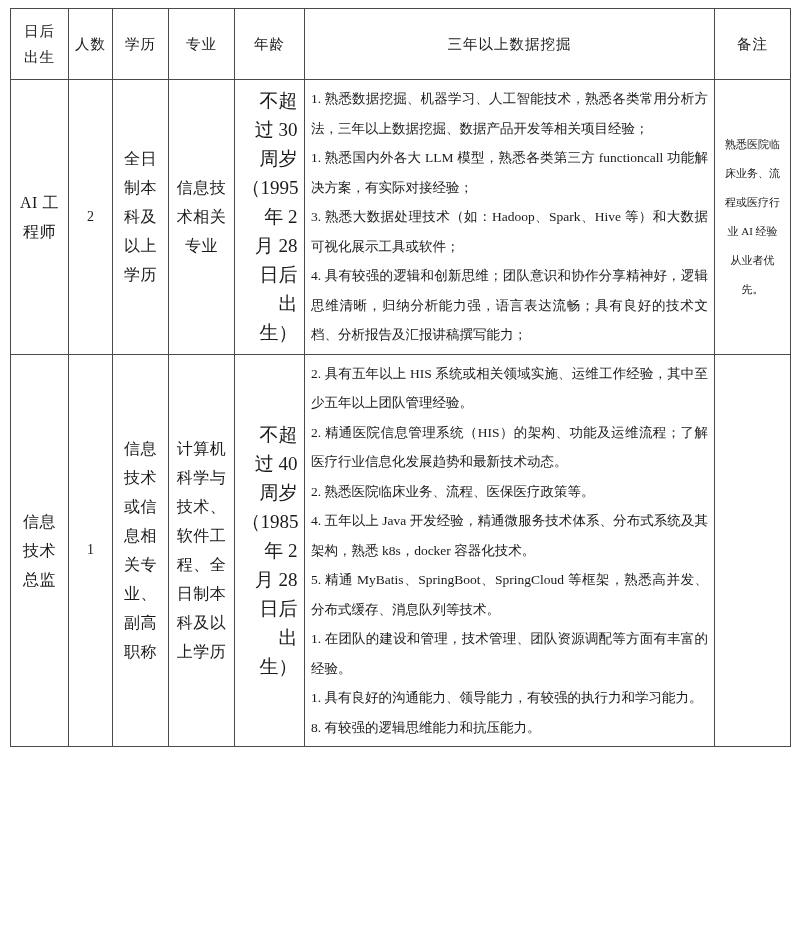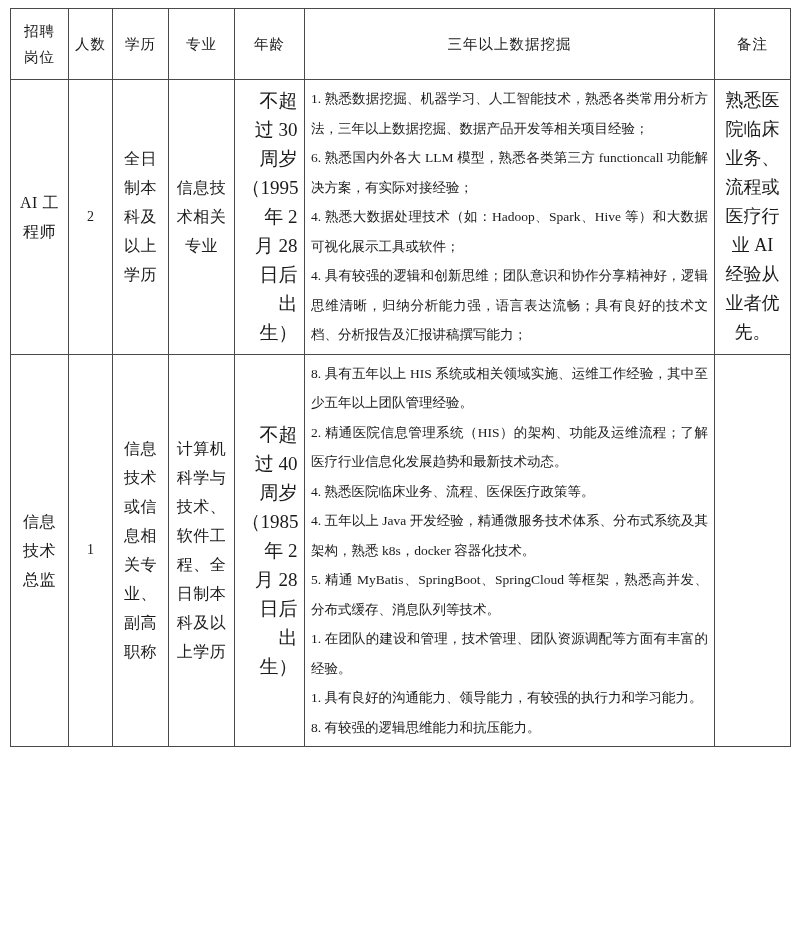--- a/index.html
+++ b/index.html
@@ -64,21 +64,21 @@
     text-align: center;
     font-size: 14px;
   }
   td.age {
     text-align: right;
     font-size: 19px;
     line-height: 29px;
   }
   td.note {
     text-align: center;
-    font-size: 18px;
+    font-size: 11px;
     line-height: 29px;
   }
   td.req {
     text-align: left;
     font-size: 13.5px;
     line-height: 29.5px;
     padding: 6px 8px 6px 8px;
   }
   td.req p {
     margin: 0;
@@ -115,21 +115,21 @@
       <col class="c-post">
       <col class="c-count">
       <col class="c-edu">
       <col class="c-major">
       <col class="c-age">
       <col class="c-req">
       <col class="c-note">
     </colgroup>
     <tbody>
       <tr class="head">
-        <td class="post-head">招聘岗位</td>
+        <td class="post-head">日后出生</td>
         <td>人数</td>
         <td>学历</td>
         <td>专业</td>
         <td>年龄</td>
         <td>三年以上数据挖掘</td>
         <td>备注</td>
       </tr>
 
       <tr>
         <td class="narrow">
@@ -140,22 +140,22 @@
           <span class="inner-narrow">全日制本科及以上学历</span>
         </td>
         <td class="narrow">
           <span class="inner-narrow-wide">信息技术相关专业</span>
         </td>
         <td class="age">
           <span class="inner-age">不超过 30 周岁（1995 年 2 月 28 日后出生）</span>
         </td>
         <td class="req">
           <p>1. 熟悉数据挖掘、机器学习、人工智能技术，熟悉各类常用分析方法，三年以上数据挖掘、数据产品开发等相关项目经验；</p>
-          <p>6. 熟悉国内外各大 LLM 模型，熟悉各类第三方 functioncall 功能解决方案，有实际对接经验；</p>
-          <p>4. 熟悉大数据处理技术（如：Hadoop、Spark、Hive 等）和大数据可视化展示工具或软件；</p>
+          <p>1. 熟悉国内外各大 LLM 模型，熟悉各类第三方 functioncall 功能解决方案，有实际对接经验；</p>
+          <p>3. 熟悉大数据处理技术（如：Hadoop、Spark、Hive 等）和大数据可视化展示工具或软件；</p>
           <p>4. 具有较强的逻辑和创新思维；团队意识和协作分享精神好，逻辑思维清晰，归纳分析能力强，语言表达流畅；具有良好的技术文档、分析报告及汇报讲稿撰写能力；</p>
         </td>
         <td class="note">
           <span class="inner-note">熟悉医院临床业务、流程或医疗行业 AI 经验从业者优先。</span>
         </td>
       </tr>
 
       <tr>
         <td class="narrow">
           <span class="inner-narrow">信息技术总监</span>
@@ -164,23 +164,23 @@
         <td class="narrow">
           <span class="inner-narrow">信息技术或信息相关专业、副高职称</span>
         </td>
         <td class="narrow">
           <span class="inner-narrow-wide">计算机科学与技术、软件工程、全日制本科及以上学历</span>
         </td>
         <td class="age">
           <span class="inner-age">不超过 40 周岁（1985 年 2 月 28 日后出生）</span>
         </td>
         <td class="req">
-          <p>8. 具有五年以上 HIS 系统或相关领域实施、运维工作经验，其中至少五年以上团队管理经验。</p>
+          <p>2. 具有五年以上 HIS 系统或相关领域实施、运维工作经验，其中至少五年以上团队管理经验。</p>
           <p>2. 精通医院信息管理系统（HIS）的架构、功能及运维流程；了解医疗行业信息化发展趋势和最新技术动态。</p>
-          <p>4. 熟悉医院临床业务、流程、医保医疗政策等。</p>
+          <p>2. 熟悉医院临床业务、流程、医保医疗政策等。</p>
           <p>4. 五年以上 Java 开发经验，精通微服务技术体系、分布式系统及其架构，熟悉 k8s，docker 容器化技术。</p>
           <p>5. 精通 MyBatis、SpringBoot、SpringCloud 等框架，熟悉高并发、分布式缓存、消息队列等技术。</p>
           <p>1. 在团队的建设和管理，技术管理、团队资源调配等方面有丰富的经验。</p>
           <p>1. 具有良好的沟通能力、领导能力，有较强的执行力和学习能力。</p>
           <p>8. 有较强的逻辑思维能力和抗压能力。</p>
         </td>
         <td class="note">
           <span class="inner-note"></span>
         </td>
       </tr>

